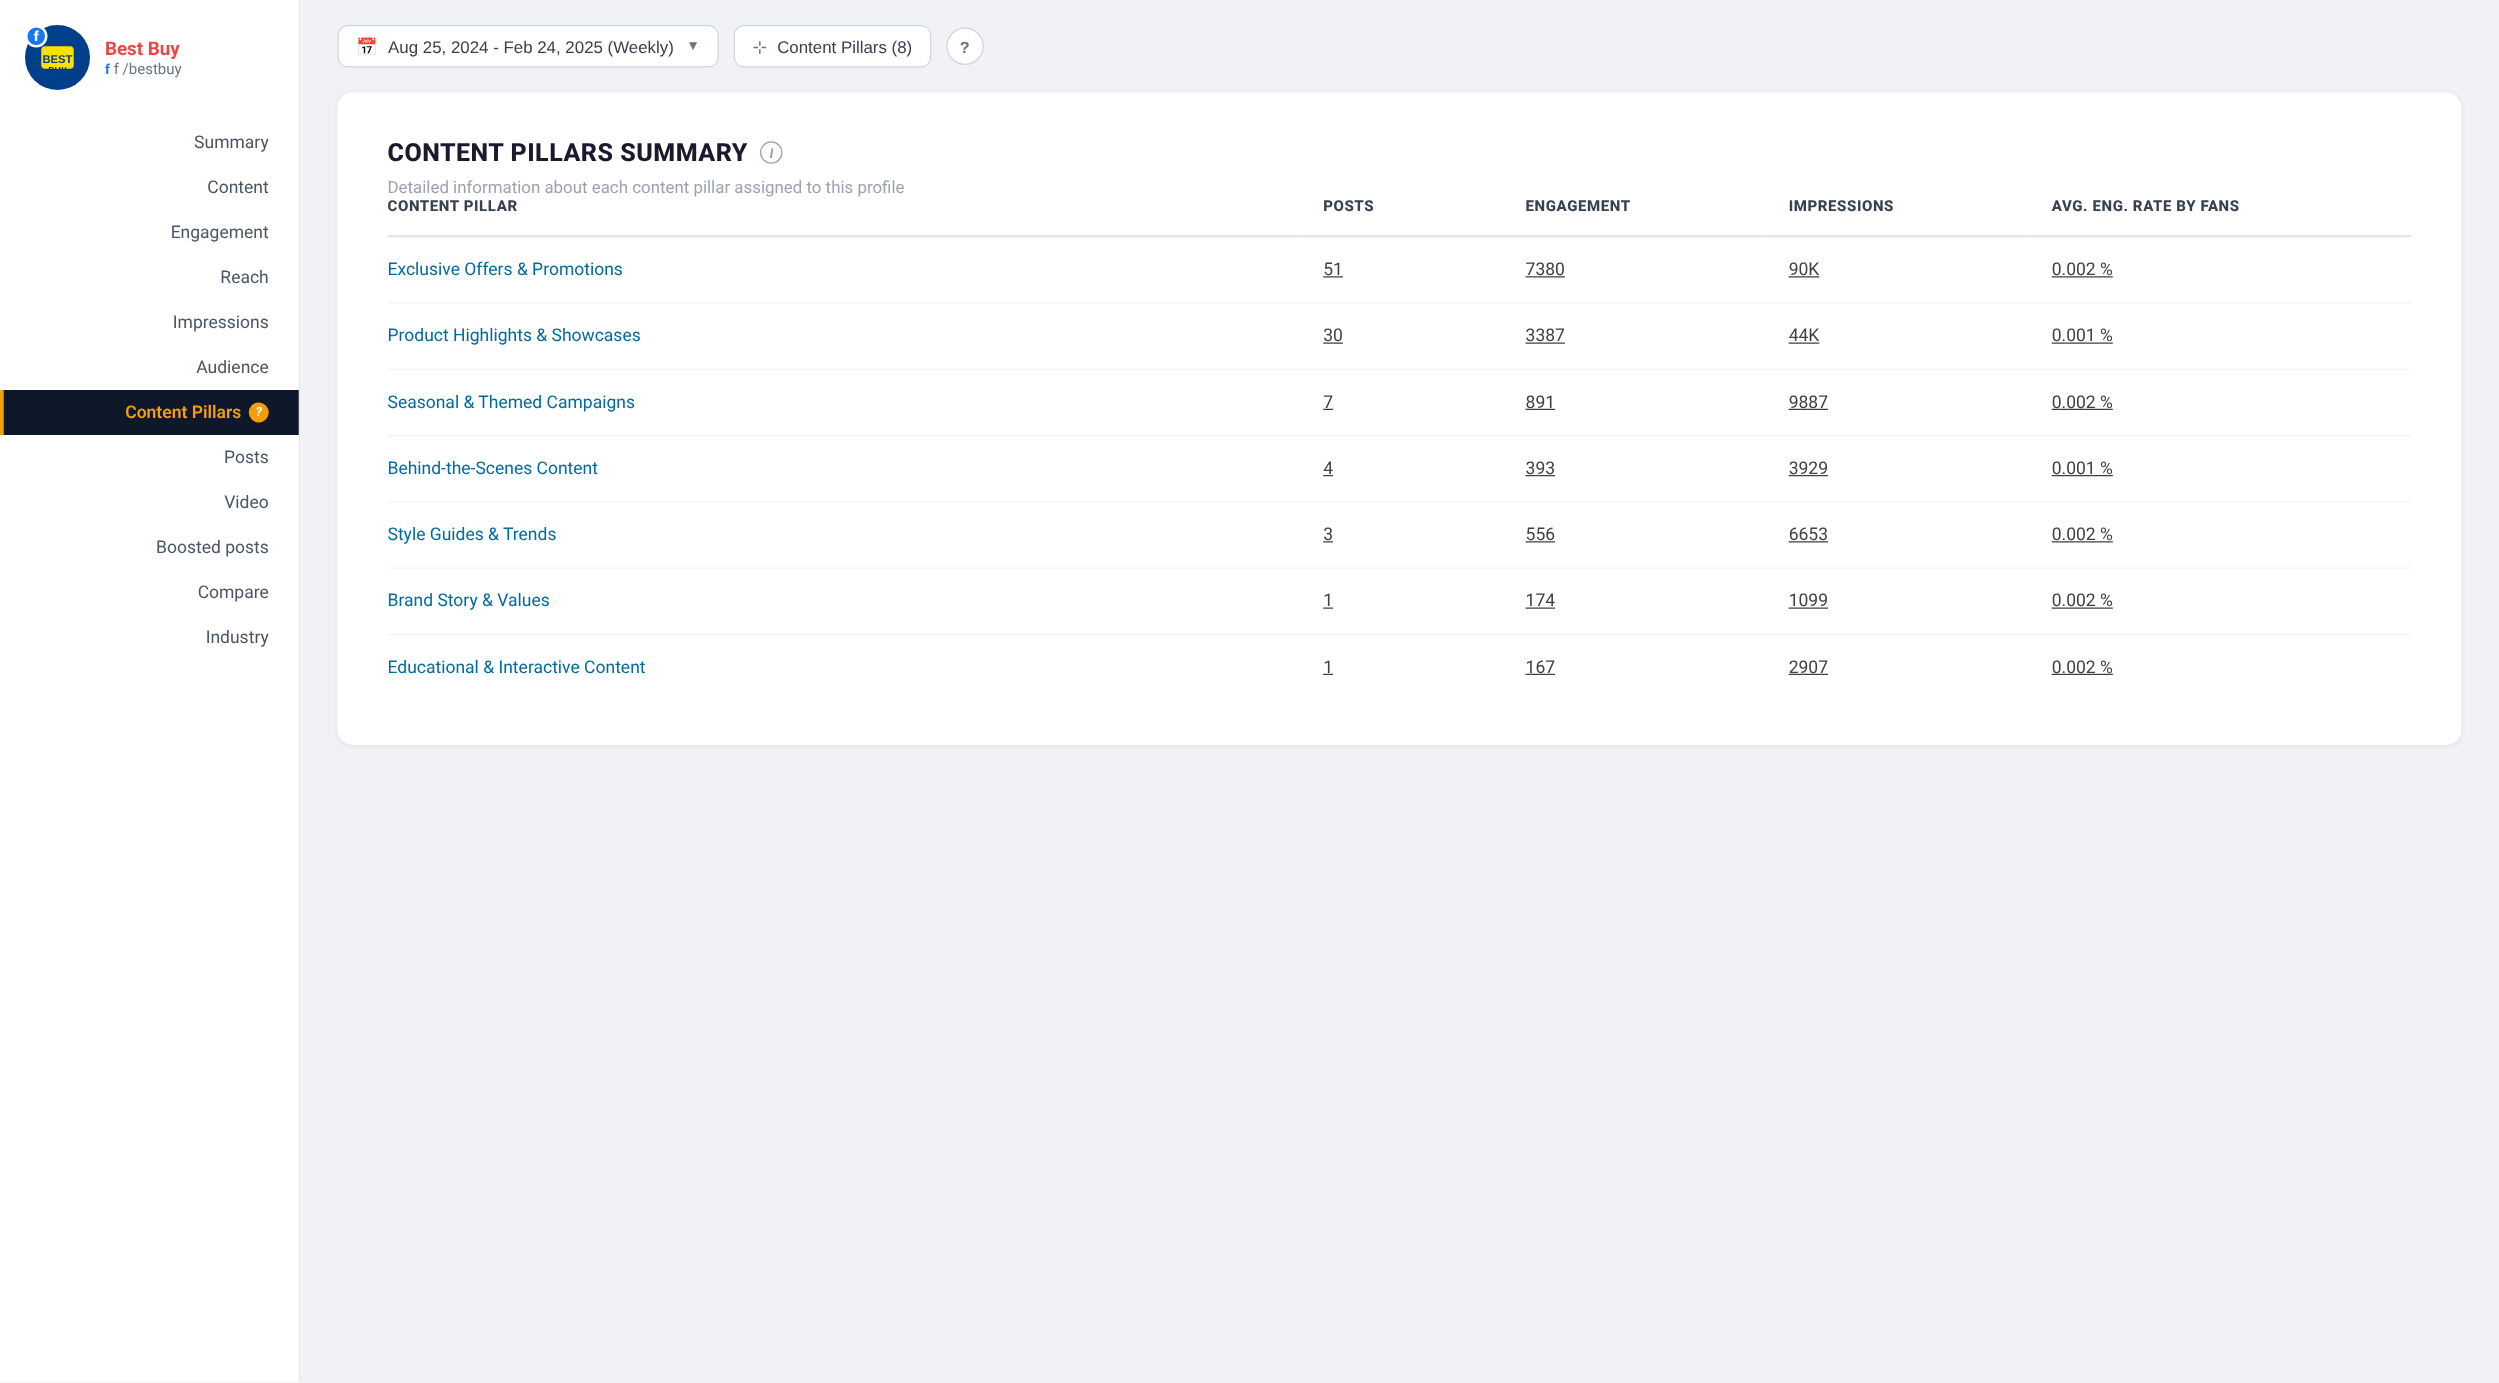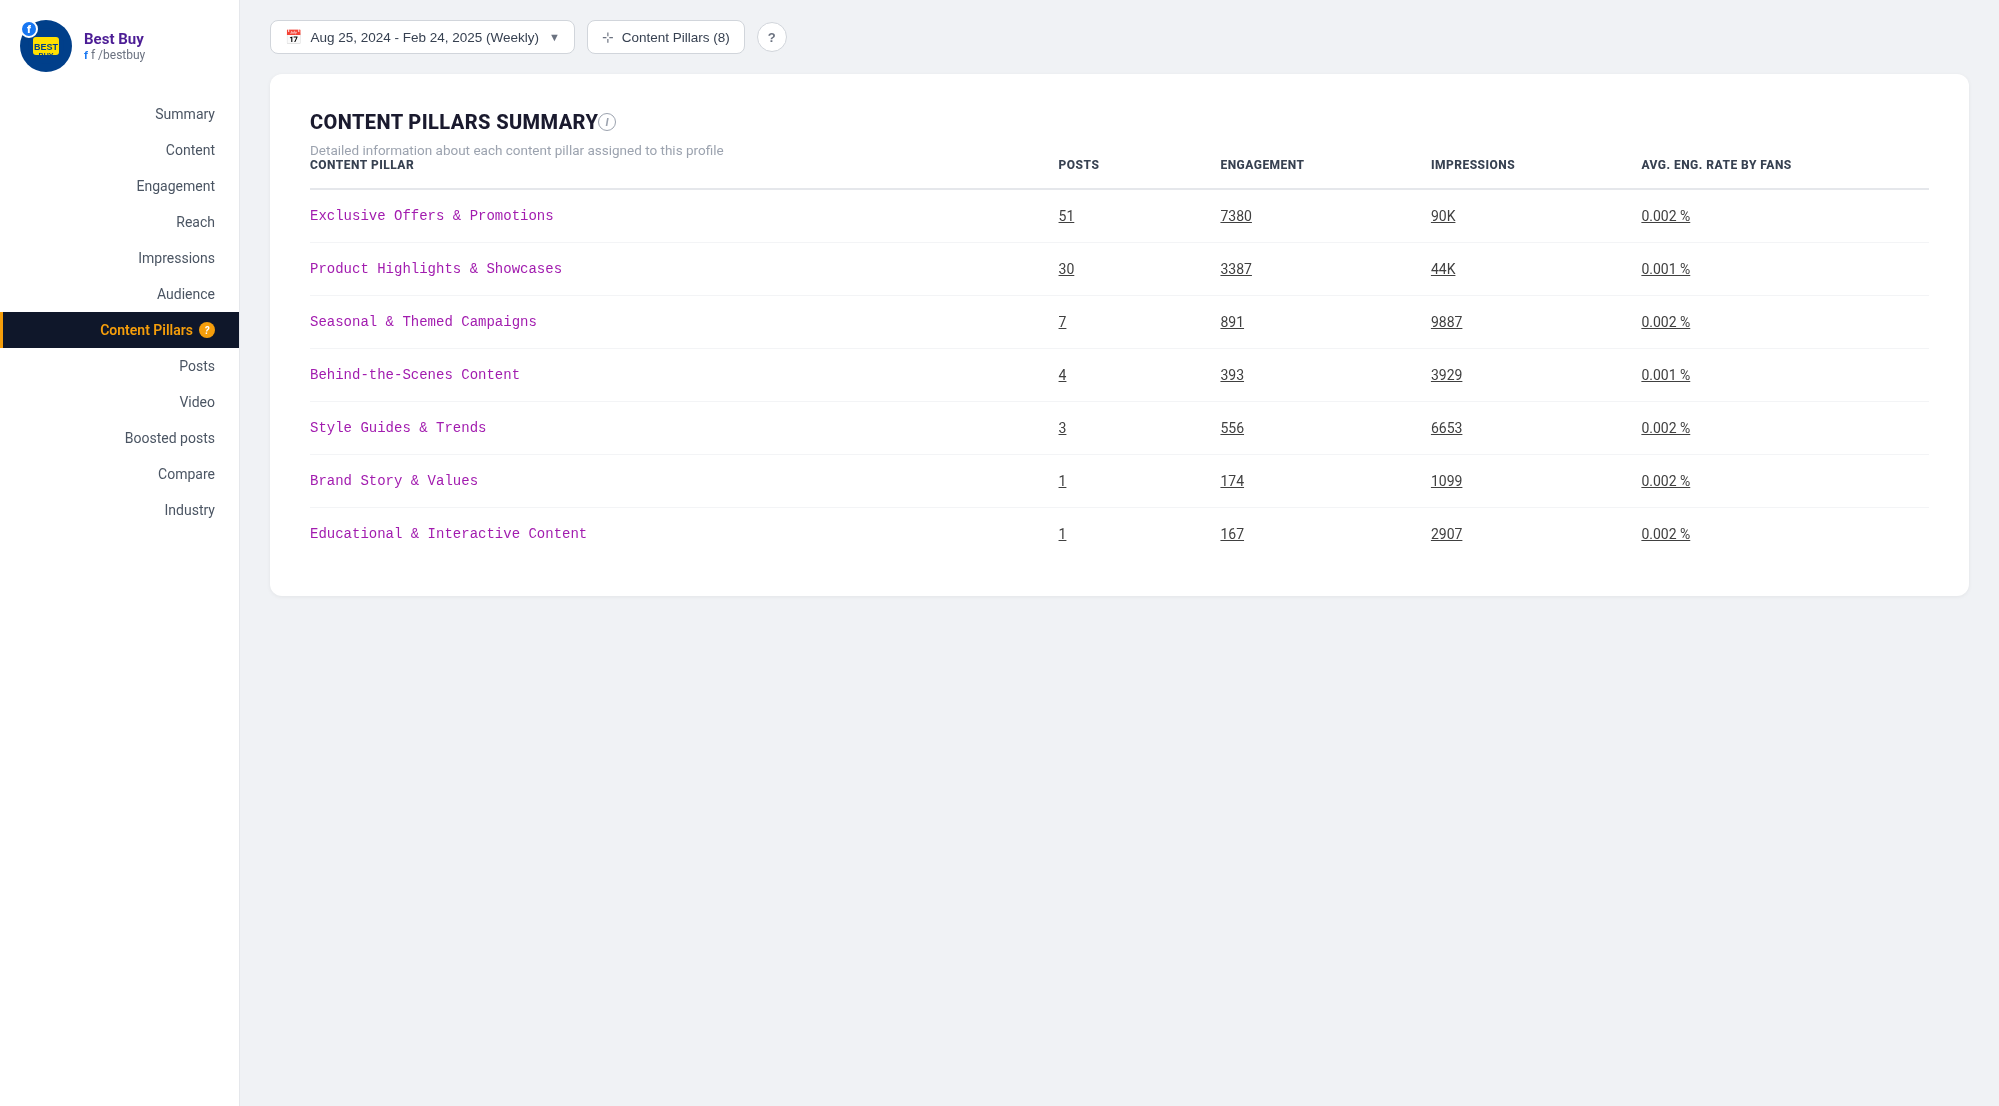--- a/index.html
+++ b/index.html
@@ -29,21 +29,21 @@
     }
 
     .brand-info {
       display: flex;
       flex-direction: column;
     }
 
     .brand-name {
       font-size: 15px;
       font-weight: 700;
-      color: #4c1d95;
+      color: #ef4444;
     }
 
     .brand-handle {
       font-size: 12px;
       color: #6b7280;
       display: flex;
       align-items: center;
       gap: 3px;
     }
 
@@ -164,20 +164,21 @@
     }
 
     .card-title {
       font-size: 20px;
       font-weight: 800;
       color: #1a1a2e;
       letter-spacing: 0.02em;
       text-transform: uppercase;
       display: flex;
       align-items: center;
+      gap: 10px;
       margin-bottom: 8px;
     }
 
     .info-icon {
       width: 18px;
       height: 18px;
       border-radius: 50%;
       border: 1.5px solid #9ca3af;
       display: flex;
       align-items: center;
@@ -230,23 +231,22 @@
       color: #374151;
     }
 
     .data-table tbody tr td:not(:first-child) {
       padding-left: 20px;
       color: #404040;
       text-decoration: underline;
     }
 
     .data-table tbody tr td:first-child {
-      color: #a21caf;
+      color: #0369a1;
       font-weight: 400;
-      font-family: Liberation Mono, monospace;
     }
 
     
     .logo-svg-wrap {
       position: relative;
       width: 52px;
       height: 52px;
       flex-shrink: 0;
     }
   </style>

